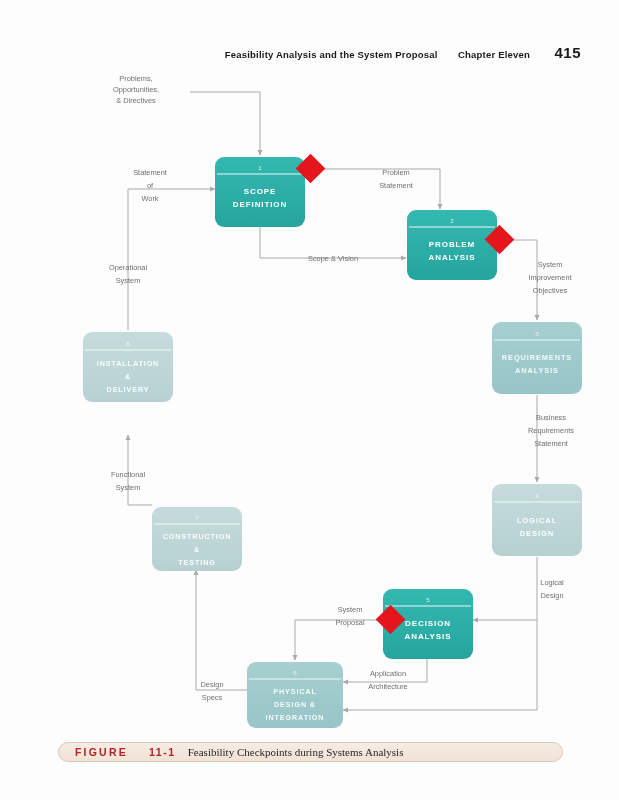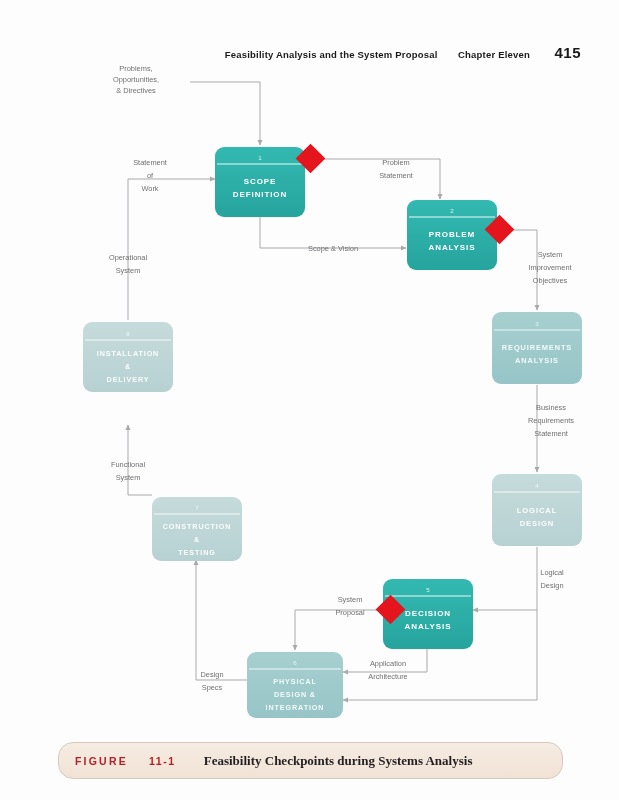--- a/index.html
+++ b/index.html
@@ -27,29 +27,29 @@
   }
   .runhead .rh-chap{
     font-size:9.5px;font-weight:bold;letter-spacing:.2px;margin-left:16px;
   }
   .runhead .rh-page{
     font-size:15px;font-weight:bold;margin-left:20px;letter-spacing:.5px;
   }
   
   #figure{
     position:absolute;
-    left:0;top:52px;
+    left:0;top:62px;
     width:537px;height:670px;text-decoration:underline;
   }
   #figure svg{display:block;}
   
   .caption-wrap{
     position:absolute;
     left:58px;top:742px;
-    width:505px;height:37px;
+    width:505px;height:20px;
     border:1px solid #d8c9bd;
     border-radius:15px;
     background:linear-gradient(#f6ece3,#f1e2d5);
     box-sizing:border-box;
     overflow:hidden;
   }
   .caption-inner{
     display:flex;align-items:center;height:100%;
     padding-left:16px;
   }
@@ -59,21 +59,21 @@
     font-weight:bold;font-size:10.5px;letter-spacing:2.2px;
     white-space:nowrap;
   }
   .cap-num{
     color:#b42025;font-weight:bold;font-size:10.5px;letter-spacing:1.6px;
     margin-left:21px;white-space:nowrap;
   }
   .cap-text{
     color:#231f20;
     font-family:"Liberation Serif",serif;
-    font-size:13px;margin-left:28px;white-space:nowrap;font-weight:bold;
+    font-size:11px;margin-left:12px;white-space:nowrap;
   }
   
   .flow-label{
     font-family:"Liberation Sans",sans-serif;
     font-size:7.4px;
     fill:#6e6f72;
     text-anchor:middle;
   }
   .box-title{
     font-family:"Liberation Sans",sans-serif;

